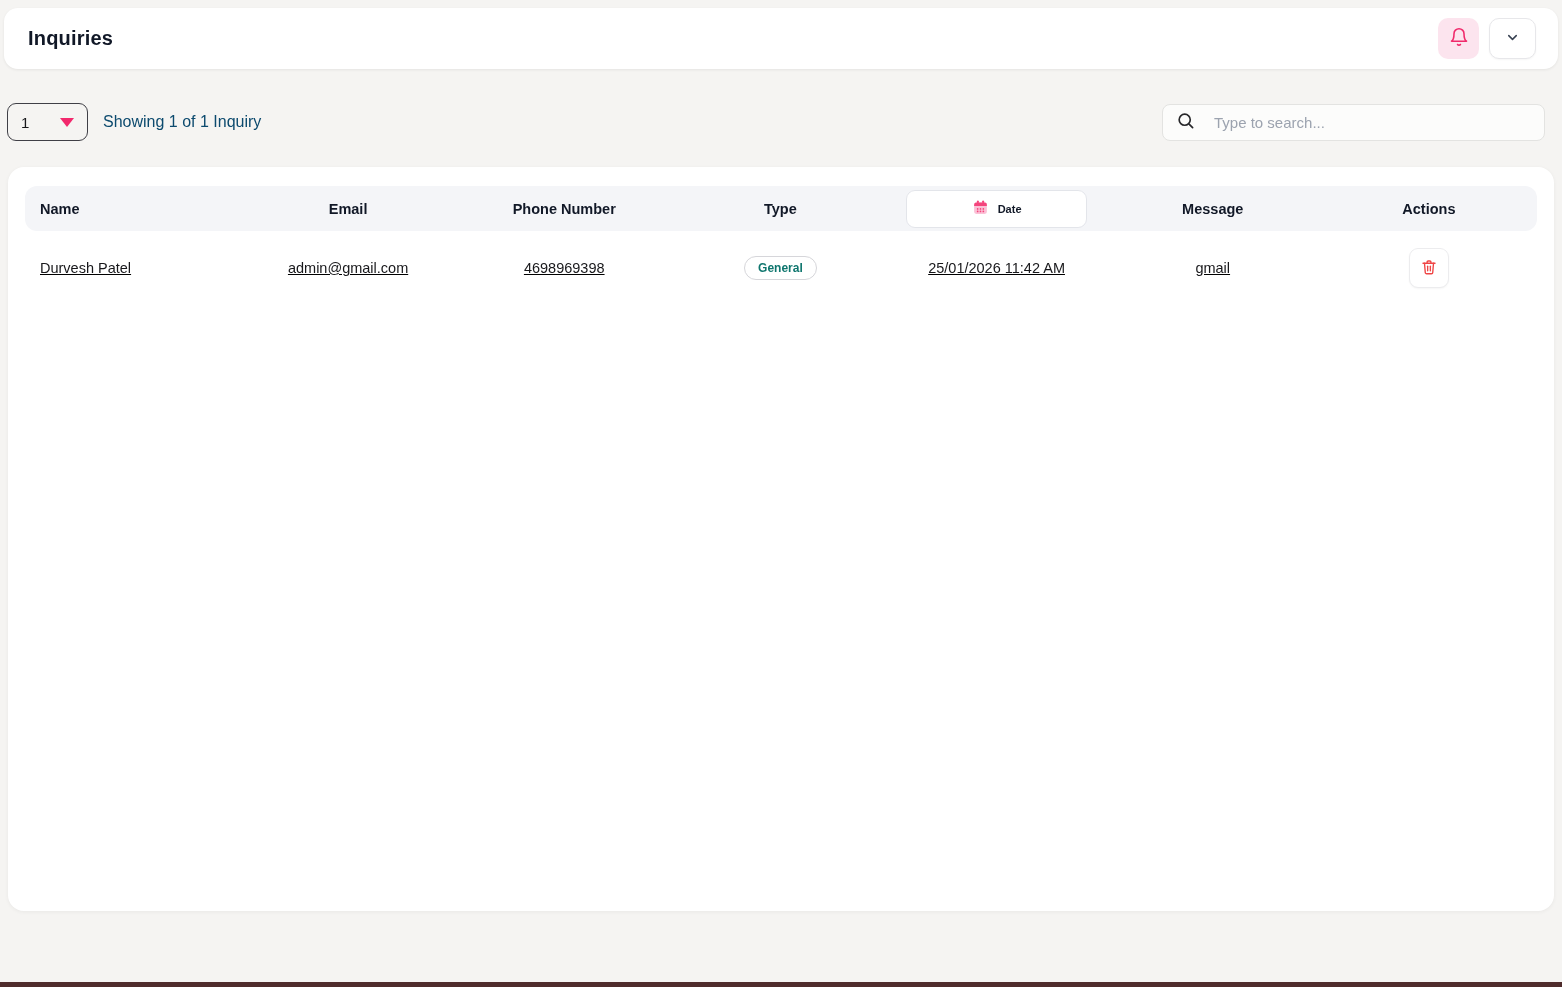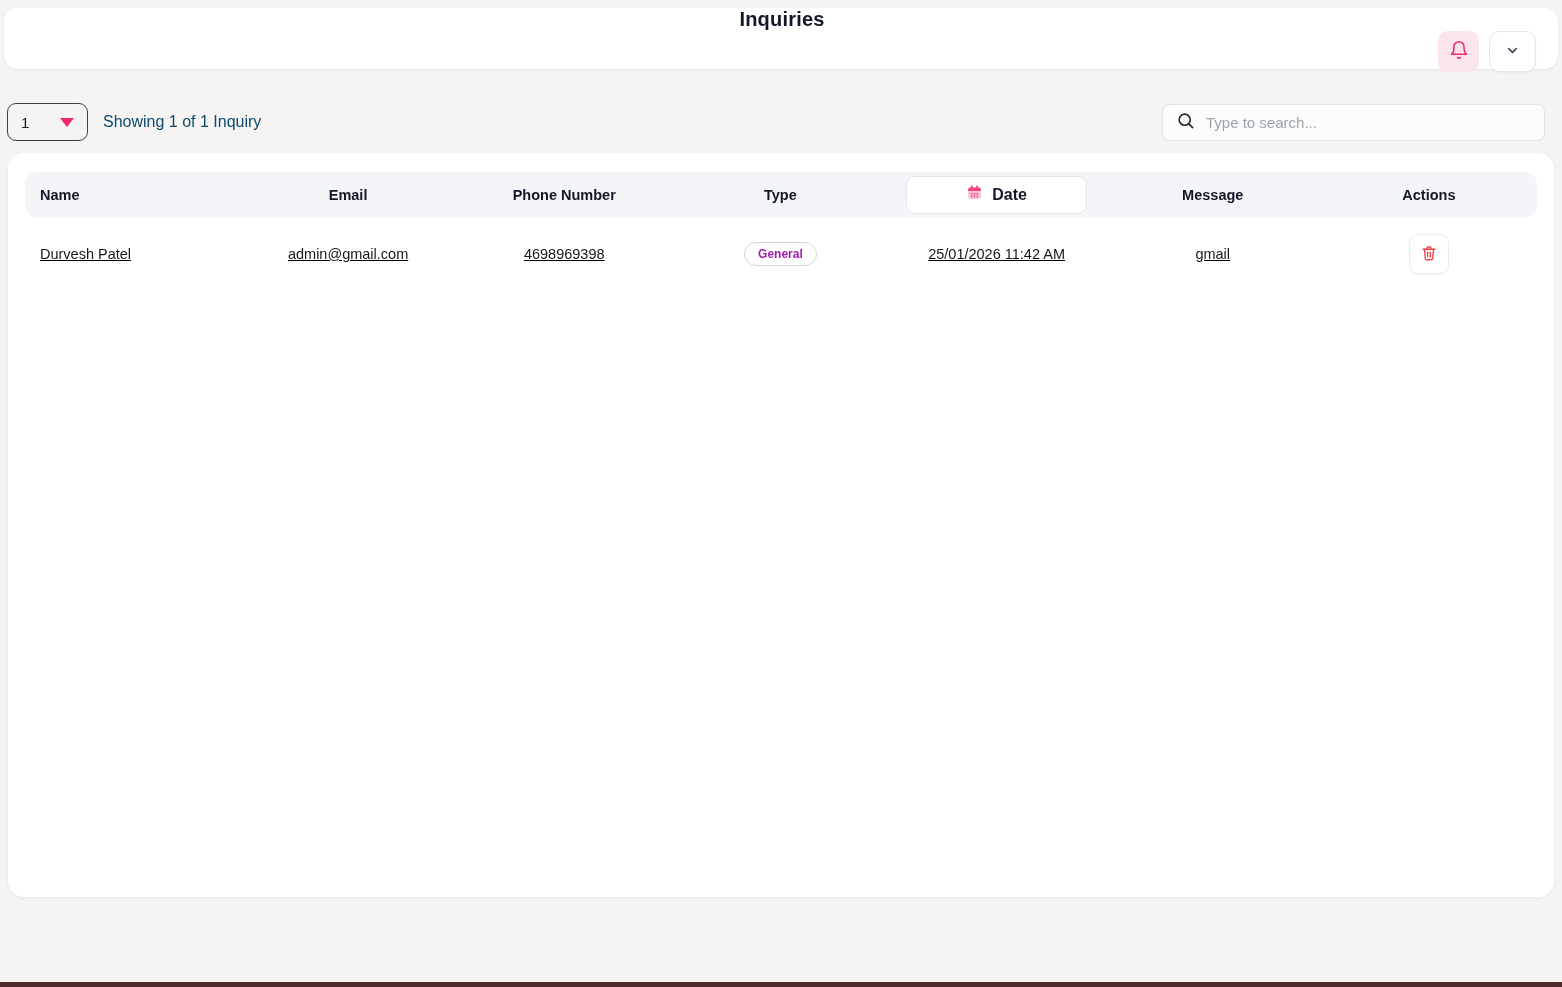--- a/index.html
+++ b/index.html
@@ -15,21 +15,20 @@
   .header-card {
     position: absolute;
     left: 4px; right: 4px; top: 8px;
     height: 61px;
     background: #ffffff;
     border-radius: 14px;
     box-shadow: 0 1px 3px rgba(0,0,0,0.07);
     display: flex;
     align-items: center;
     padding: 0 22px 0 24px;
-    flex-direction: column;
   }
   .page-title {
     font-size: 20px;
     font-weight: 700;
     color: #111827;
     letter-spacing: 0.2px;
   }
   .header-actions {
     margin-left: auto;
     display: flex;
@@ -84,35 +83,35 @@
     color: #0c4a6e;
   }
   .search-box {
     margin-left: auto;
     width: 383px; height: 37px;
     background: #fcfcfb;
     border: 1px solid #e3e3e1;
     border-radius: 8px;
     display: flex; align-items: center;
     padding: 0 13px;
-    gap: 11px;
+    gap: 19px;
   }
   .search-box input {
     flex: 1;
     border: none; outline: none; background: transparent;
     font-size: 15px;
     color: #18181b;
     font-family: "Liberation Sans", sans-serif;
   }
   .search-box input::placeholder { color: #9ca3af; }
 
   
   .main-card {
     position: absolute;
-    left: 8px; right: 8px; top: 153px;
+    left: 8px; right: 8px; top: 167px;
     height: 744px;
     background: #ffffff;
     border-radius: 16px;
     box-shadow: 0 1px 4px rgba(0,0,0,0.05);
     overflow: hidden;
   }
   .table-head, .table-row {
     display: grid;
     grid-template-columns: 215px repeat(6, 1fr);
     align-items: center;
@@ -134,21 +133,21 @@
   .th-date-cell { display: flex; justify-content: center; }
   .date-filter-btn {
     display: inline-flex;
     align-items: center;
     justify-content: center;
     gap: 9px;
     width: 181px; height: 38px;
     background: #ffffff;
     border: 1px solid #e3e5ea;
     border-radius: 9px;
-    font-size: 16px;
+    font-size: 11px;
     font-weight: 700;
     color: #111827;
     cursor: pointer;
     font-family: "Liberation Sans", sans-serif;
   }
 
   .table-row { height: 74px; text-decoration: underline; }
   .td {
     font-size: 14.5px;
     color: #18181b;
@@ -156,21 +155,21 @@
   }
   .td.first { text-align: left; padding-left: 15px; }
   .type-badge {
     display: inline-block;
     padding: 4px 13px;
     border: 1px solid #d6d6da;
     border-radius: 999px;
     background: #ffffff;
     font-size: 12px;
     font-weight: 600;
-    color: #a21caf;
+    color: #0f766e;
   }
   .td-actions { display: flex; justify-content: center; }
   .delete-btn {
     width: 40px; height: 40px;
     background: #ffffff;
     border: 1px solid #ececee;
     border-radius: 9px;
     box-shadow: 0 1px 2px rgba(0,0,0,0.04);
     display: flex; align-items: center; justify-content: center;
     cursor: pointer;

